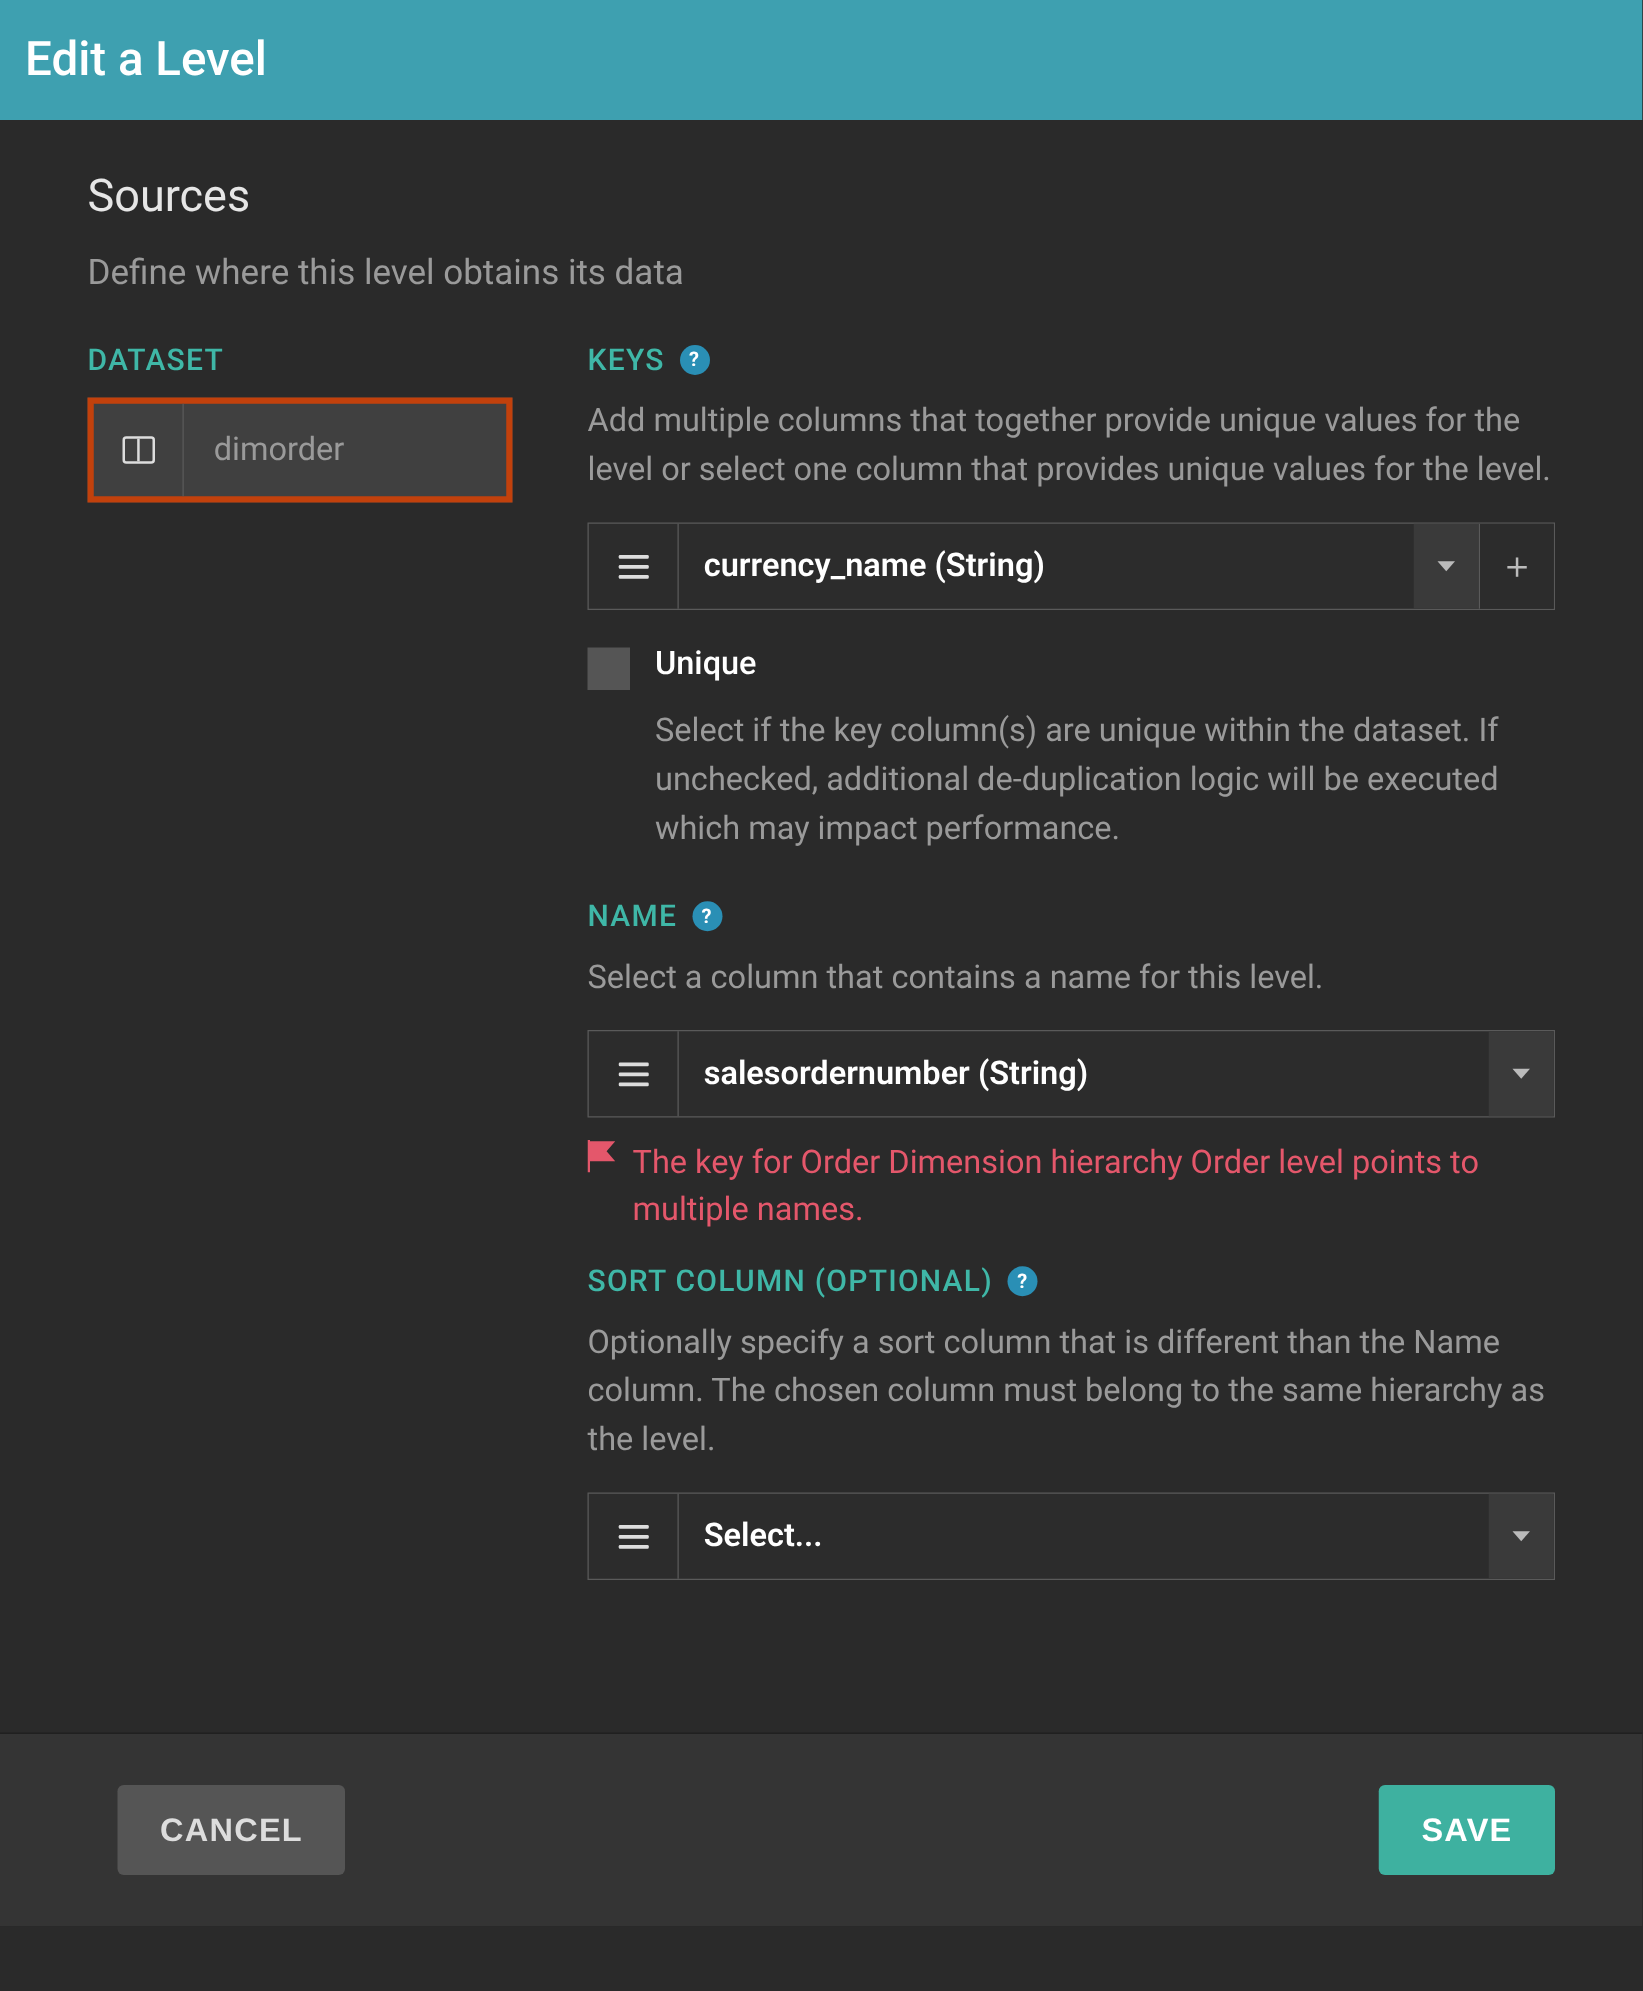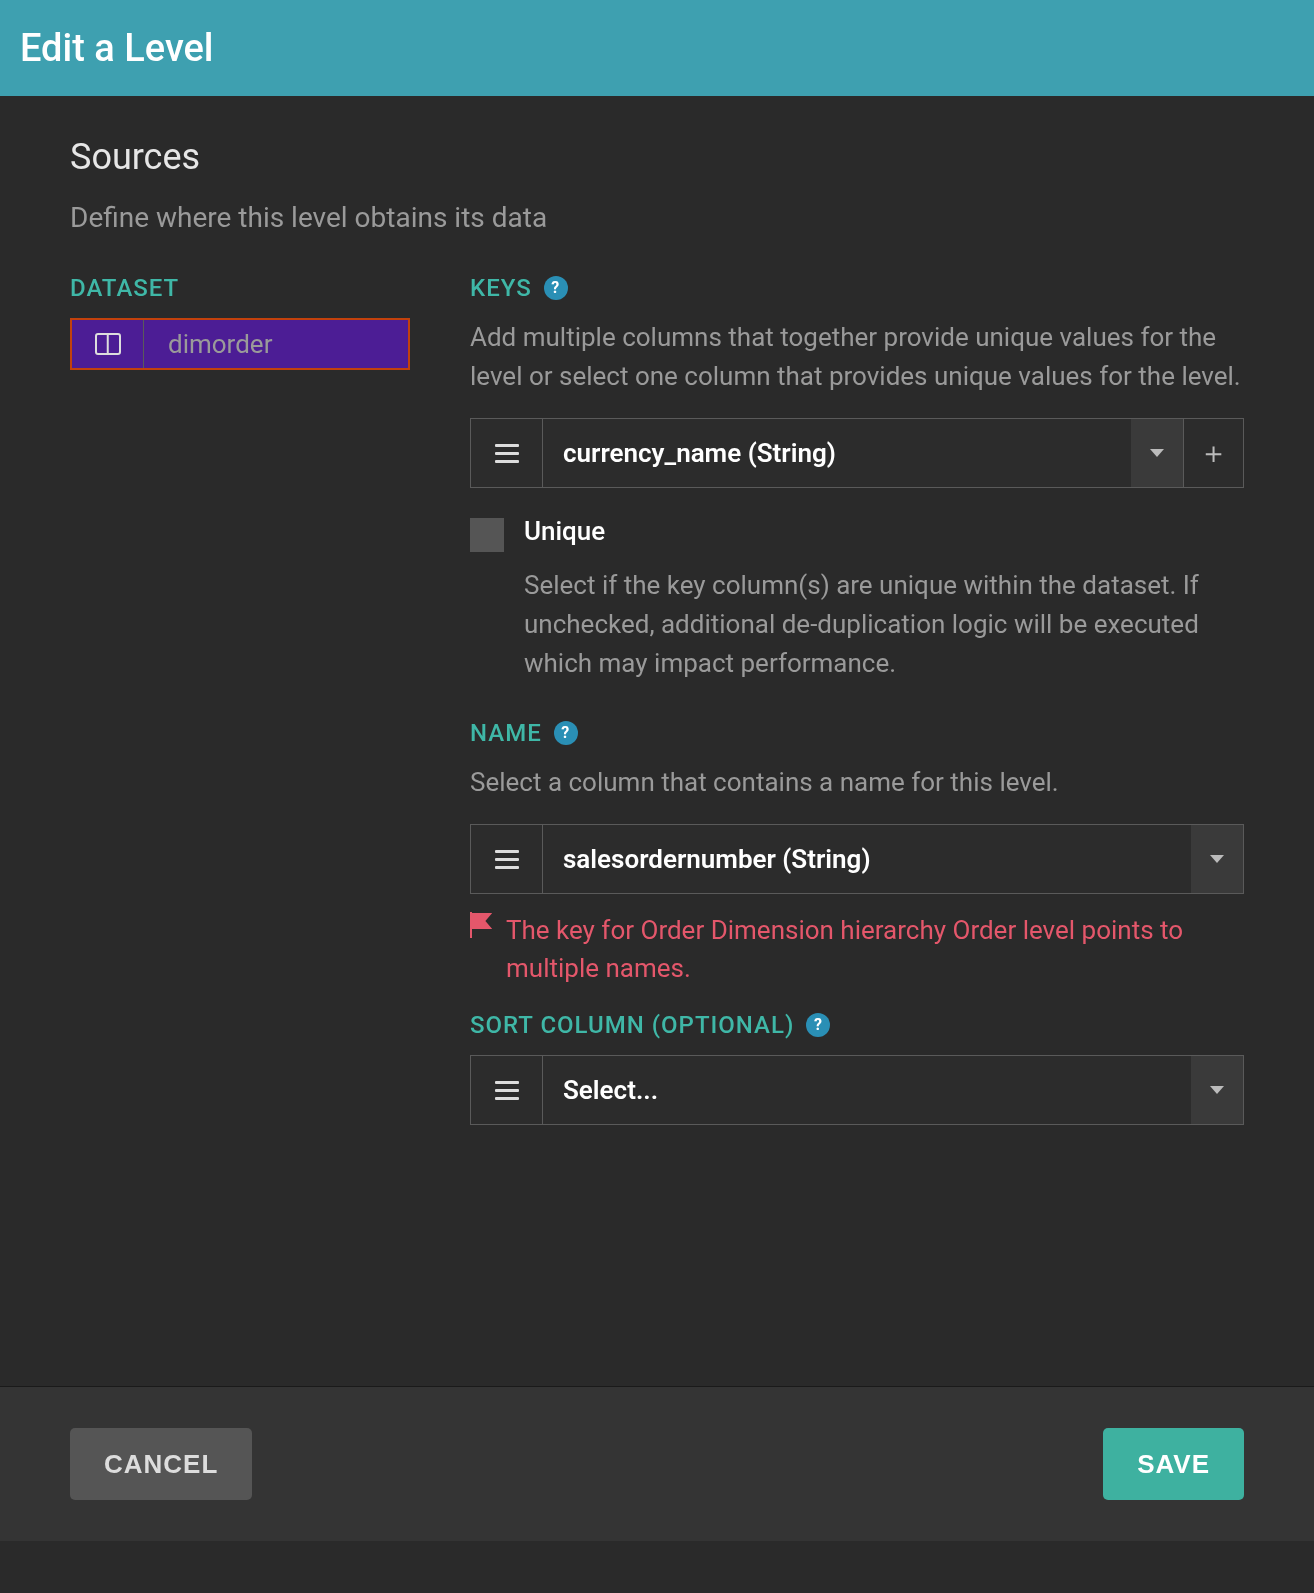--- a/index.html
+++ b/index.html
@@ -68,24 +68,24 @@
   }
   .field-desc {
     color: #9a9a9a;
     font-size: 26px;
     line-height: 1.5;
     margin-bottom: 22px;
   }
 
   .dataset-box {
     display: flex;
-    border: 2px solid #c2410c;
-    height: 52px;
+    border: 5px solid #c2410c;
+    height: 84px;
     align-items: stretch;
-    background: #4c1d95;
+    background: #404040;
   }
   .dataset-icon-slot {
     width: 72px;
     display: flex;
     align-items: center;
     justify-content: center;
     border-right: 1px solid #5a5a5a;
   }
   .dataset-value {
     flex: 1;
@@ -199,20 +199,21 @@
   }
   .btn {
     height: 72px;
     padding: 0 34px;
     border: none;
     border-radius: 5px;
     font-size: 26px;
     font-weight: 600;
     letter-spacing: 1px;
     cursor: pointer;
+    margin-left: 24px;
   }
   .btn-cancel { background: #555; color: #ddd; }
   .btn-save   { background: #3eb1a0; color: #fff; }
 </style>
 </head>
 <body>
 
 <div class="modal">
 
   <div class="modal-header">
@@ -303,20 +304,21 @@
             </span>
             <div class="error-text">The key for Order Dimension hierarchy Order level points to multiple names.</div>
           </div>
         </div>
 
         <div class="group">
           <div class="field-label">
             <span>SORT COLUMN (OPTIONAL)</span>
             <span class="help-icon">?</span>
           </div>
+          <div class="field-desc">Optionally specify a sort column that is different than the Name column. The chosen column must belong to the same hierarchy as the level.</div>
 
           <div class="select-row">
             <div class="select-handle">
               <div class="hamburger">
                   <span></span>
                   <span></span>
                   <span></span>
                 </div>
             </div>
             <div class="select-value">Select...</div>

